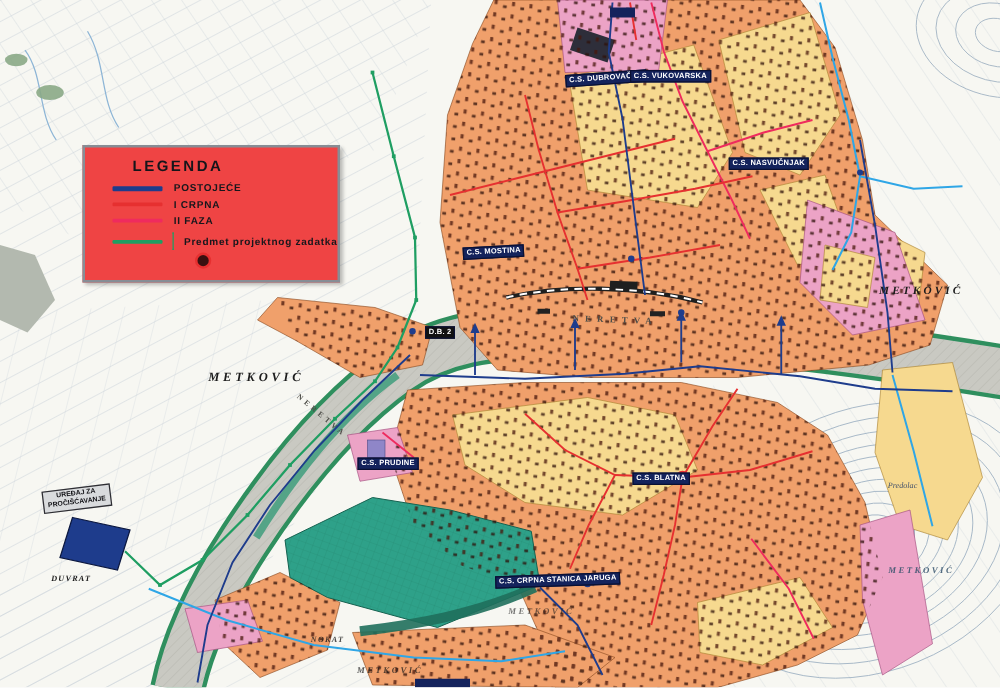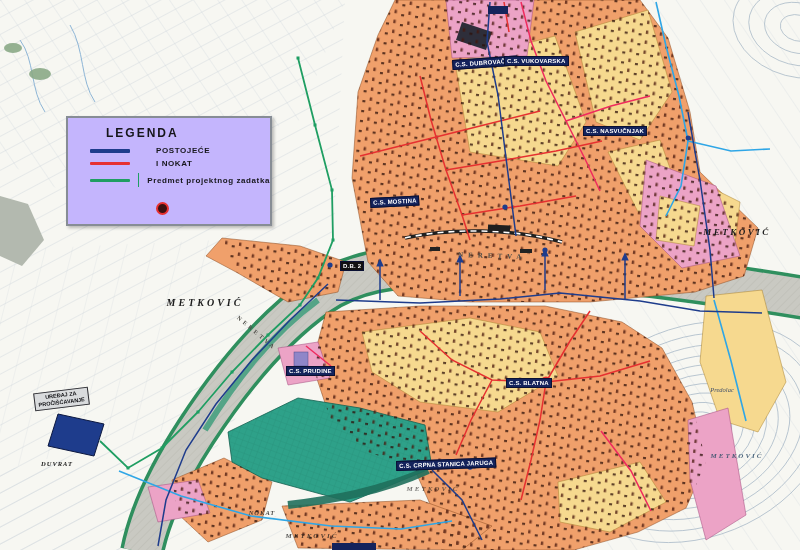--- a/index.html
+++ b/index.html
@@ -2,27 +2,27 @@
 <html><head>
 <meta charset="utf-8">
 <style>
   html,body{margin:0;padding:0;background:#fff;}
   #map{position:relative;width:800px;height:550px;overflow:hidden;background:#f7f7f2;
        font-family:"Liberation Sans",sans-serif;}
   #map svg{position:absolute;left:0;top:0;}
 
   
   .legend{position:absolute;left:66px;top:116px;width:202px;height:96px;
-          background:#c4b5fd;border:2px solid #878d95;box-shadow:2px 2px 3px rgba(0,0,0,.25);
+          background:#ef4444;border:2px solid #878d95;box-shadow:2px 2px 3px rgba(0,0,0,.25);
           padding:6px 0 4px 0;}
   .legend-title{font-weight:bold;font-size:12px;letter-spacing:2px;color:#15151a;
                 margin:2px 0 5px 38px;}
   .lg-row{display:flex;align-items:center;height:11px;margin:2px 0 2px 22px;}
   .lg-line{width:40px;height:3px;border-radius:1px;flex:0 0 auto;}
-  .lg-label{font-size:8px;font-weight:bold;color:#17171c;margin-left:26px;letter-spacing:.6px;white-space:nowrap;}
+  .lg-label{font-size:8px;font-weight:bold;color:#17171c;margin-left:9px;letter-spacing:.6px;white-space:nowrap;}
   .lg-proj{display:flex;align-items:center;height:12px;margin:5px 0 0 22px;}
   .lg-bracket{width:4px;height:12px;border:1.5px solid #1f9e62;border-left:none;margin-left:8px;}
   .lg-proj .lg-label{margin-left:8px;}
   .lg-marker{position:absolute;left:88px;top:76px;width:9px;height:9px;border-radius:50%;
              border:2.5px solid #e63030;background:#3a1010;}
   .legend-inner{position:relative;height:100%;}
 
   
   .place{position:absolute;font-family:"Liberation Serif",serif;font-weight:bold;
          color:#1c1c1c;white-space:nowrap;transform:translate(-50%,-50%);font-style:italic;}
@@ -234,21 +234,25 @@
 
   <div class="legend">
     <div class="legend-inner">
       <div class="legend-title">LEGENDA</div>
       <div class="lg-row">
         <span class="lg-line" style="height: 4px; background: rgb(30, 60, 140);"></span>
         <span class="lg-label">POSTOJEĆE</span>
       </div>
       <div class="lg-row">
         <span class="lg-line" style="background: rgb(230, 48, 48);"></span>
-        <span class="lg-label">I NOKAT</span>
+        <span class="lg-label">I CRPNA</span>
+      </div>
+      <div class="lg-row">
+        <span class="lg-line" style="background: rgb(239, 43, 94);"></span>
+        <span class="lg-label">II FAZA</span>
       </div>
       <div class="lg-proj">
         <span class="lg-line" style="background: rgb(31, 158, 98);"></span>
         <span class="lg-bracket" style="border-color: rgb(31, 158, 98);"></span>
         <span class="lg-label">Predmet projektnog zadatka</span>
       </div>
       <span class="lg-marker" style="border-color: rgb(230, 48, 48);"></span>
     </div>
   </div>
 

